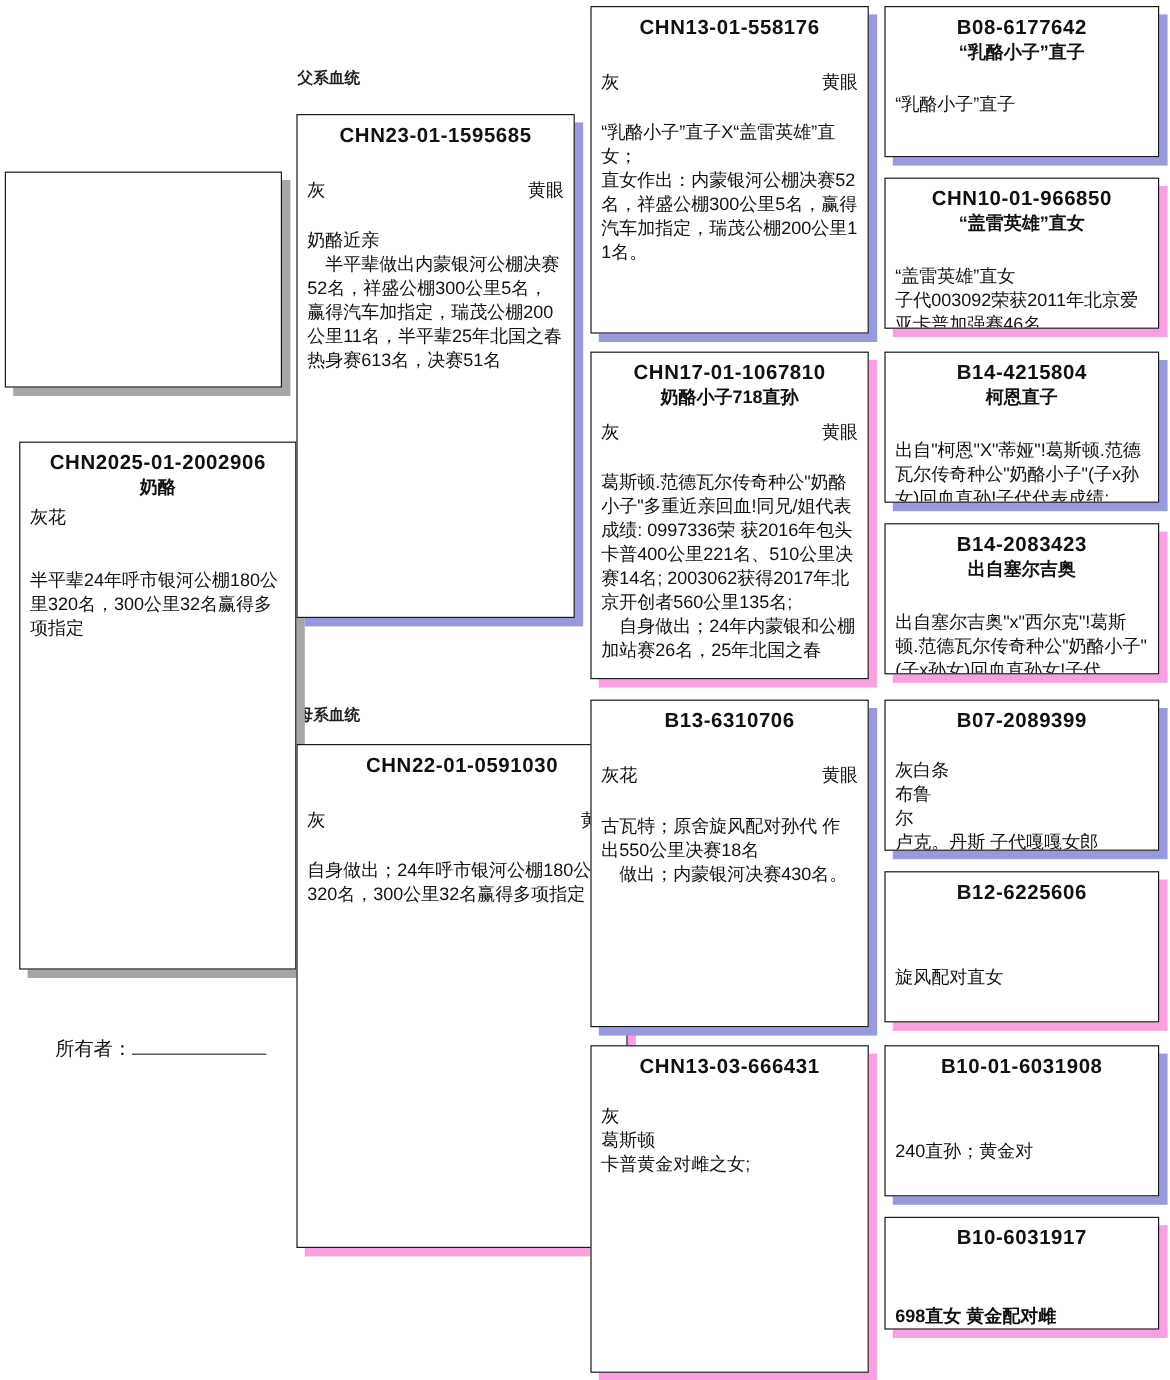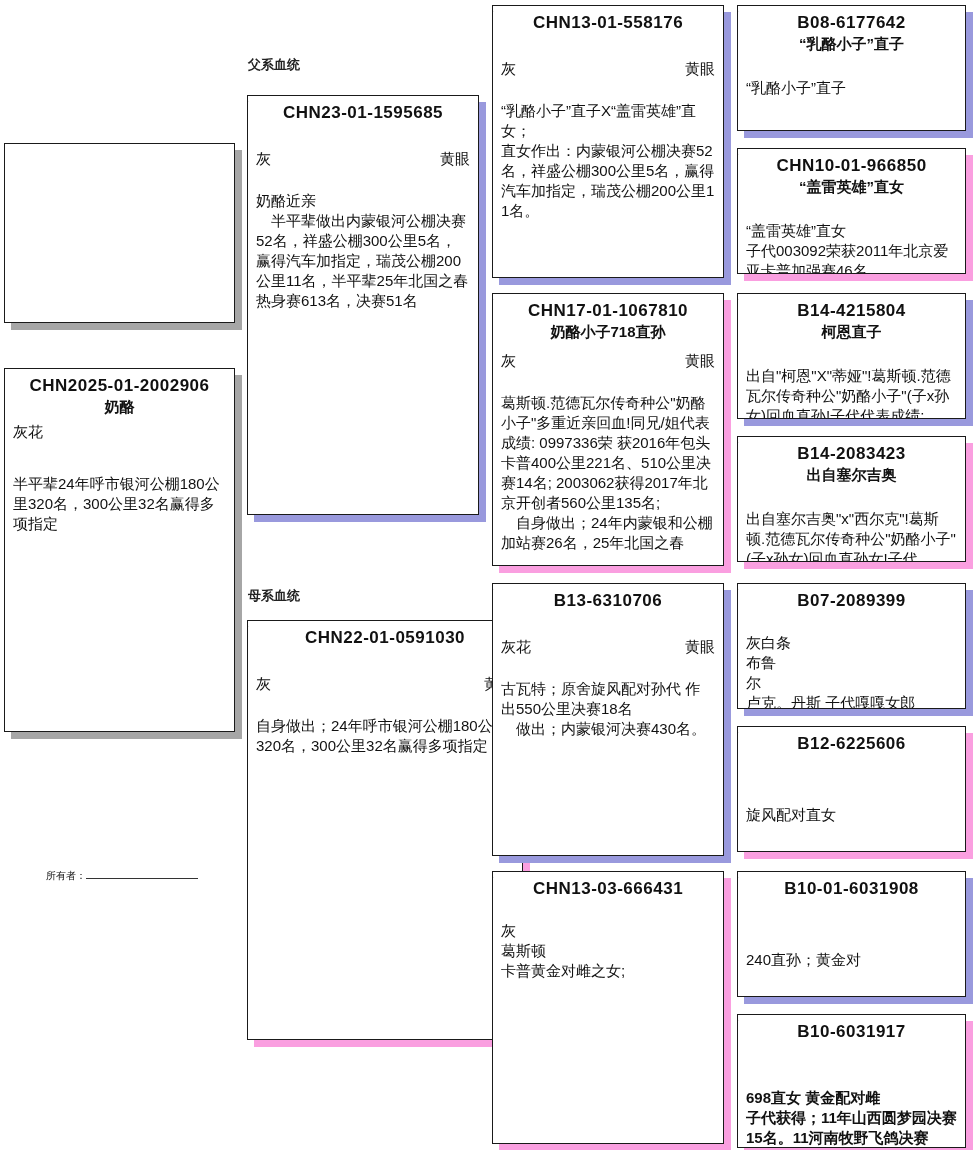--- a/index.html
+++ b/index.html
@@ -38,42 +38,42 @@
   }
   .pbox.small .bbody { margin-top: 24px; }
   .pbox.small.plain .bbody { margin-top: 21px; }
   .pbox.small.plain.body-low .bbody { margin-top: 50px; }
   .pbox.small.plain.body-mid .bbody { margin-top: 45px; font-weight: bold; }
   .pbox.subject .bbody { margin-top: 32px; }
 
   .branch-label {
     position: absolute; font-size: 13px; font-weight: bold; color: #222;
   }
-  .owner-line { position: absolute; font-size: 10px; }
+  .owner-line { position: absolute; font-size: 16px; }
   .owner-line .blank {
     display: inline-block; width: 112px; border-bottom: 1px solid #333;
     height: 15px; vertical-align: baseline;
   }
 
   .clip {
     position: absolute; left: -20px; top: -3px; width: 21px; height: 25px;
   }
   .clip svg { display: block; }
 </style>
 </head>
 <body>
 
 <div class="canvas">
 
   <div class="branch-label" style="left:248px;top:56px">父系血统</div>
   <div class="branch-label" style="left:248px;top:587px">母系血统</div>
 
   <div class="pbox gray" style="left:4px;top:143px;width:231px;height:180px"></div>
 
-  <div class="pbox gray subject" style="left:4px;top:368px;width:231px;height:364px">
+  <div class="pbox gray subject" style="left:16px;top:368px;width:231px;height:440px">
     <div class="btitle">CHN2025-01-2002906</div>
     <div class="bsub">奶酪</div>
     <div class="fields">
       <span>灰花</span>
       <span></span>
     </div>
     <div class="bbody">半平辈24年呼市银河公棚180公里320名，300公里32名赢得多项指定</div>
   </div>
 
   <div class="owner-line" style="left:46px;top:864px"><span>所有者：</span><span class="blank"></span></div>
@@ -262,21 +262,21 @@
         <svg viewBox="0 0 21 25" width="21" height="25">
           <path d="M7 10 L14 2.5 L19.5 8.5 L12 16.5 Z" fill="#f4f4f4" stroke="#666" stroke-width="1.2"></path>
           <path d="M7 10 L2.5 12.5 L6 16.5 L12 16.5" fill="#dcdcdc" stroke="#666" stroke-width="1.2"></path>
           <path d="M14 2.5 Q18.5 0 19.5 8.5" fill="none" stroke="#666" stroke-width="1.2"></path>
         </svg>
       </span>
     <div class="btitle">B10-01-6031908</div>
     <div class="bbody">240直孙；黄金对</div>
   </div>
 
-  <div class="pbox pink small plain body-mid" style="left:737px;top:1014px;width:229px;height:134px">
+  <div class="pbox pink small plain body-mid" style="left:737px;top:1014px;width:229px;height:94px">
     <span class="clip">
         <svg viewBox="0 0 21 25" width="21" height="25">
           <path d="M7 10 L14 2.5 L19.5 8.5 L12 16.5 Z" fill="#f4f4f4" stroke="#666" stroke-width="1.2"></path>
           <path d="M7 10 L2.5 12.5 L6 16.5 L12 16.5" fill="#dcdcdc" stroke="#666" stroke-width="1.2"></path>
           <path d="M14 2.5 Q18.5 0 19.5 8.5" fill="none" stroke="#666" stroke-width="1.2"></path>
         </svg>
       </span>
     <div class="btitle">B10-6031917</div>
     <div class="bbody">698直女 黄金配对雌
 子代获得；11年山西圆梦园决赛15名。11河南牧野飞鸽决赛</div>

